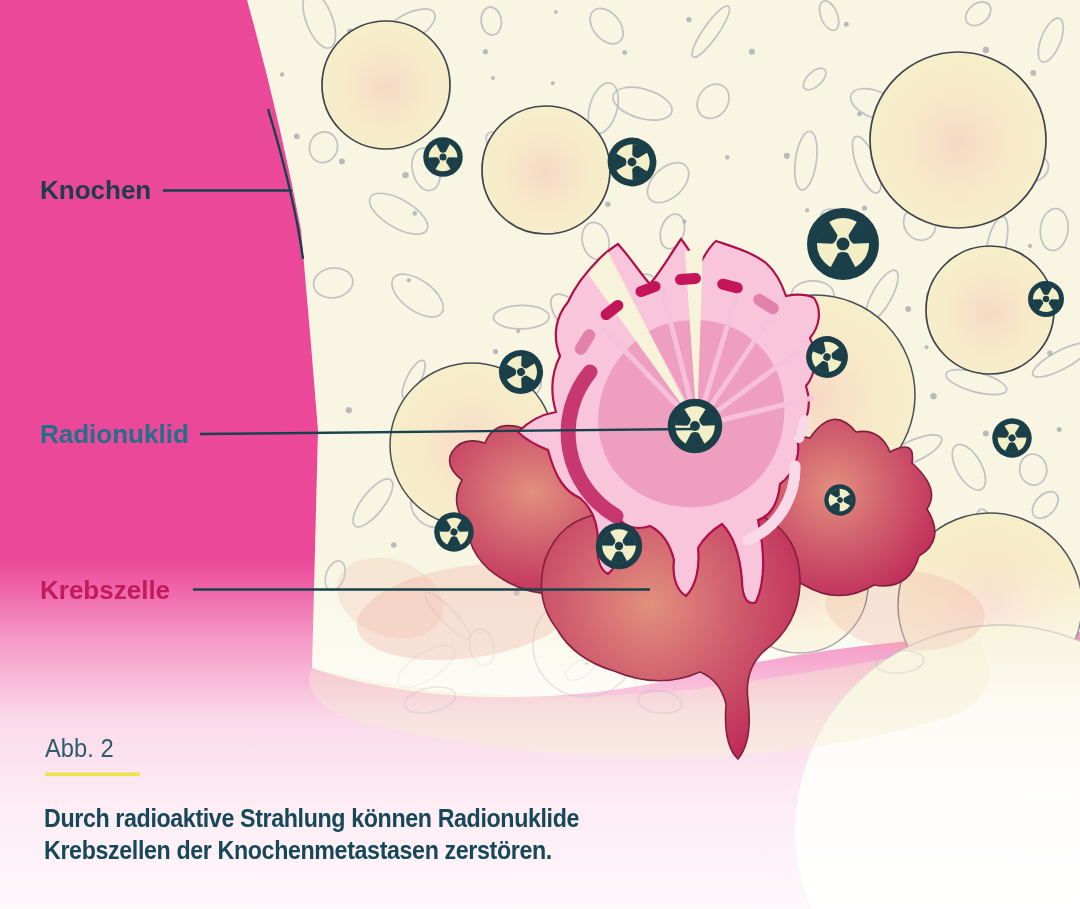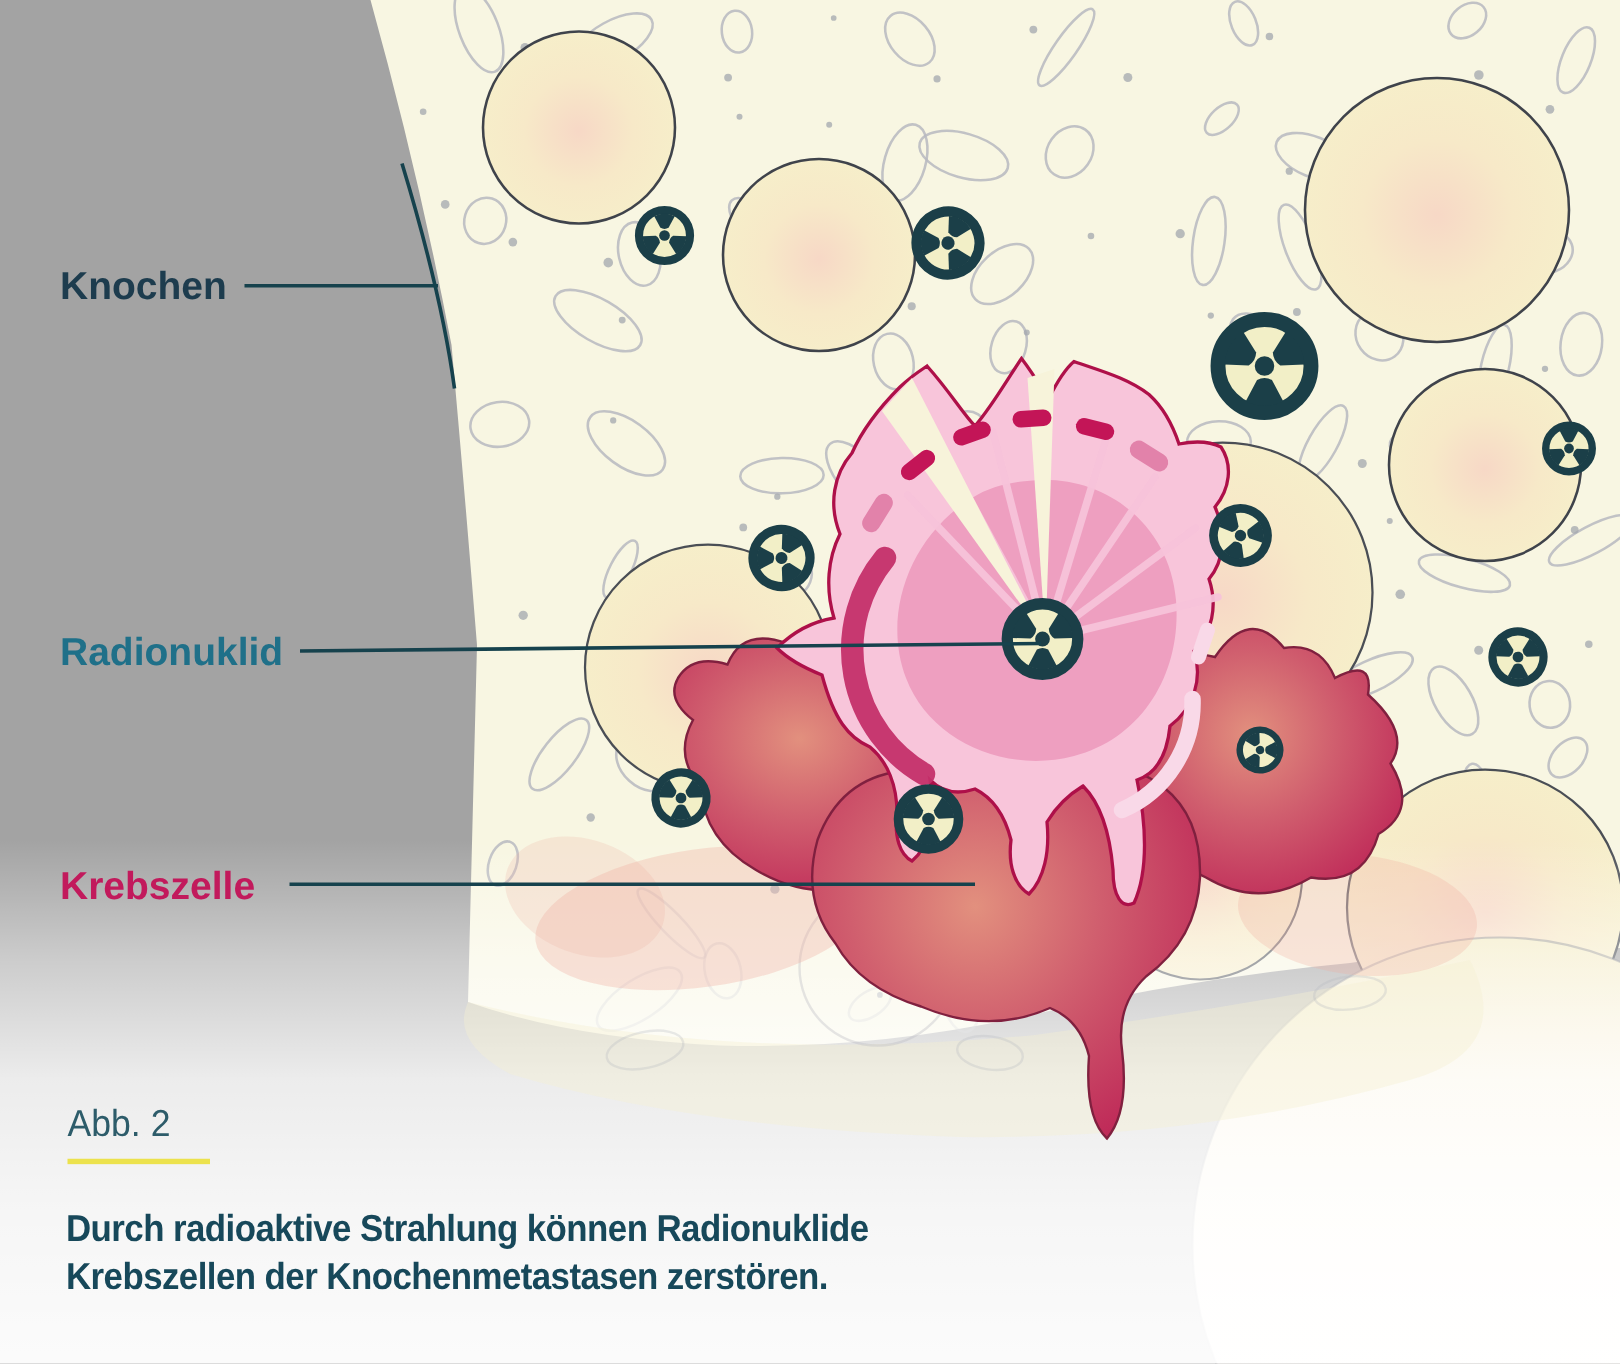--- a/index.html
+++ b/index.html
@@ -1,19 +1,19 @@
 <!DOCTYPE html>
 <html><head>
 <meta charset="utf-8">
 <style>
   html,body{margin:0;padding:0;background:#ffffff;}
   .stage{
     position:relative;
     width:1080px;height:909px;
-    background:#a3a3a3;
+    background:#ec4899;
     overflow:hidden;
     font-family:"Liberation Sans","DejaVu Sans",sans-serif;
   }
   svg{display:block;}
   text{font-family:"Liberation Sans","DejaVu Sans",sans-serif;}
   .label-text{font-size:26px;font-weight:700;}
   .fig-number{font-size:25px;font-weight:400;}
   .caption-text{font-size:25px;font-weight:700;letter-spacing:-0.4px;}
 </style>
 </head>

